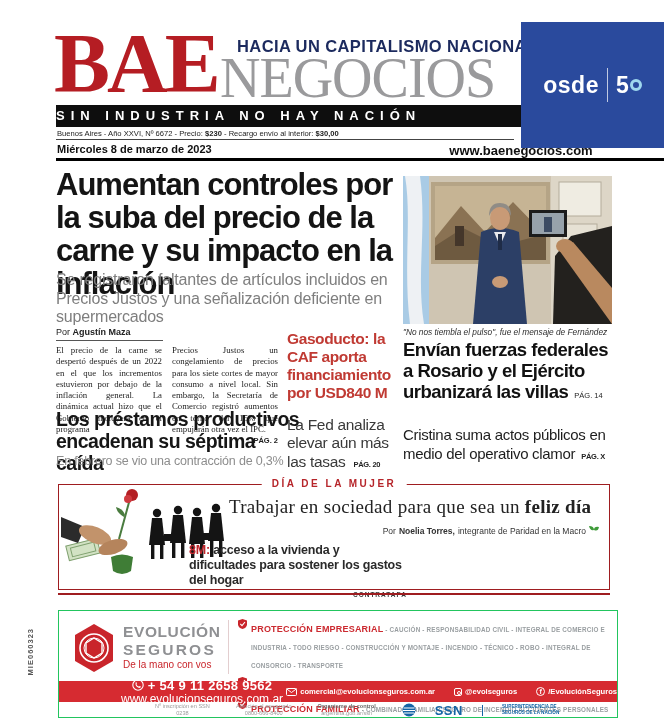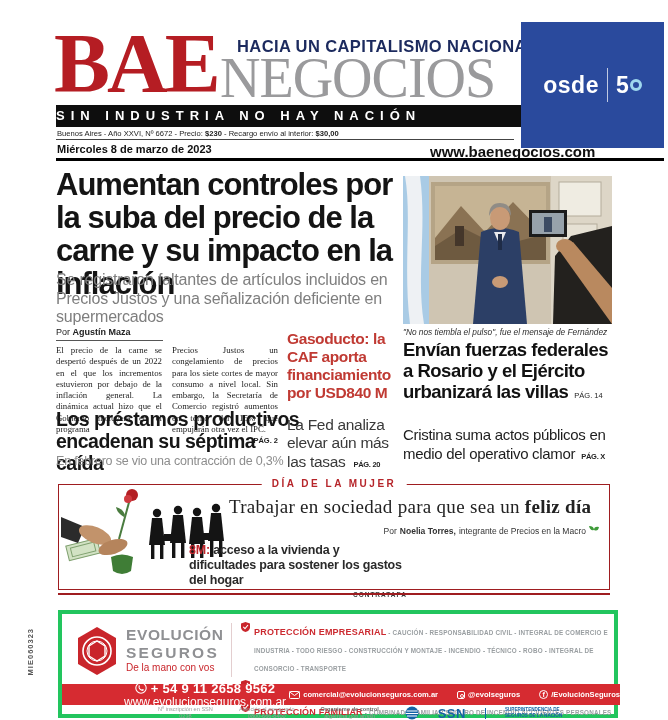--- a/index.html
+++ b/index.html
@@ -13,21 +13,21 @@
   .bae { left:54px; top:24px; font-family:"Liberation Serif", serif; font-size:84px; font-weight:bold;
          color:#b51d23; line-height:.95; letter-spacing:-3px; }
   .negocios { left:220px; top:50px; font-family:"Liberation Serif", serif; font-size:56px;
          color:#9a9a9c; letter-spacing:-1px; line-height:1; }
   .slogan-bar { left:56px; top:105px; width:511px; height:22px; background:#0e0e0e; color:#fff;
          font-size:13px; font-weight:bold; letter-spacing:6px; text-align:left; line-height:22px; white-space:nowrap; }
   .edition { left:57px; top:129px; font-size:7.6px; color:#222; }
   .edition b { font-weight:bold; }
   .rule-thin { left:56px; top:139px; width:458px; height:1px; background:#444; }
   .date { left:57px; top:143px; font-size:11px; font-weight:bold; color:#111; }
-  .website { left:430px; top:143px; width:182px; text-align:left; font-size:15px; font-weight:bold; color:#111; }
+  .website { left:430px; top:143px; width:182px; text-align:center; font-size:13px; font-weight:bold; color:#111; }
   .rule-thick { left:56px; top:158px; width:608px; height:3px; background:#000; }
   .osde-box { left:521px; top:22px; width:143px; height:126px; background:#2a4a9d; display:flex;
          align-items:center; justify-content:center; gap:8px; }
   .osde-brand { color:#fff; font-size:23px; font-weight:bold; letter-spacing:.5px; }
   .osde-div { width:1px; height:34px; background:rgba(255,255,255,.7); }
   .osde-50 { color:#fff; font-size:23px; font-weight:bold; display:flex; align-items:center; }
   .osde-ring { width:12px; height:12px; border:3px solid #9fd8ef; border-radius:50%; display:inline-block; margin-left:1px; }
 
   
   .headline { left:56px; top:169px; width:352px; font-size:31px; font-weight:bold; line-height:1.06;
@@ -75,21 +75,21 @@
   .witem1 { position:absolute; left:130px; top:58px; width:218px; font-size:12.5px; font-weight:bold;
          color:#2a2a2a; line-height:1.2; letter-spacing:-.2px; }
   .witem1 .red8m { color:#c0272d; }
   .contratapa { text-align:right; font-size:6.5px; font-weight:bold; color:#3a3a3a; letter-spacing:1px; margin-top:3px; }
   .witem2 { position:absolute; left:348px; top:58px; width:200px; font-size:12.5px; color:#2a2a2a;
          line-height:1.2; letter-spacing:-.2px; }
   .witem2 .by2 { font-size:8.5px; color:#333; } .witem2 .by2 b { font-weight:bold; }
   .wline { left:58px; top:593px; width:552px; height:2px; background:#9f1d20; }
 
   
-  .ad { left:58px; top:610px; width:560px; height:108px; border:4px solid #22c55e; background:#fff; }
+  .ad { left:58px; top:610px; width:560px; height:108px; border:1px solid #22c55e; background:#fff; }
   .badge { position:absolute; left:12px; top:12px; }
   .brand { position:absolute; left:64px; top:13px; line-height:1; }
   .brand .b1 { font-size:15.5px; font-weight:bold; color:#8f9093; letter-spacing:.6px; display:block; }
   .brand .b2 { font-size:15.5px; font-weight:bold; color:#8f9093; letter-spacing:2.2px; display:block; margin-top:2px; }
   .brand .b3 { font-size:10px; color:#c9252b; display:block; margin-top:3px; }
   .ad-div { position:absolute; left:169px; top:9px; width:1px; height:54px; background:#e3cecf; }
   .products { position:absolute; left:179px; top:7px; width:374px; }
   .prow { display:flex; gap:4px; margin-bottom:4px; align-items:flex-start; }
   .prow svg { flex:0 0 auto; margin-top:1px; }
   .ptitle { font-size:9px; font-weight:bold; color:#cc2a30; letter-spacing:.2px; }
@@ -221,21 +221,21 @@
           <path d="M150,26 L160,26 L163,54 L147,54 Z"></path>
           <rect x="149" y="54" width="3.4" height="16"></rect>
           <rect x="158" y="54" width="3.4" height="16"></rect>
       </g>
     </svg>
   </div>
   <div class="whead"><span>Trabajar en sociedad para que sea un </span><b>feliz día</b></div>
   <div class="wby">
     <span>Por </span>
       <b>Noelia Torres,</b>
-      <span> integrante de Precios en la Macro</span>
+      <span> integrante de Paridad en la Macro</span>
     <svg width="10" height="11" viewBox="0 0 10 11">
         <path d="M5,11 L5,5 Q1,6 0,1 Q5,1 5,5 Q5,1 10,2 Q9,7 5,5" fill="#3f9b3a"></path>
       </svg>
   </div>
   <div class="witem1">
     <span class="red8m">8M:</span><span> acceso a la vivienda y dificultades para sostener los gastos del hogar</span>
     <div class="contratapa">CONTRATAPA</div>
   </div>
 </div>
 <div class="abs wline"></div>

